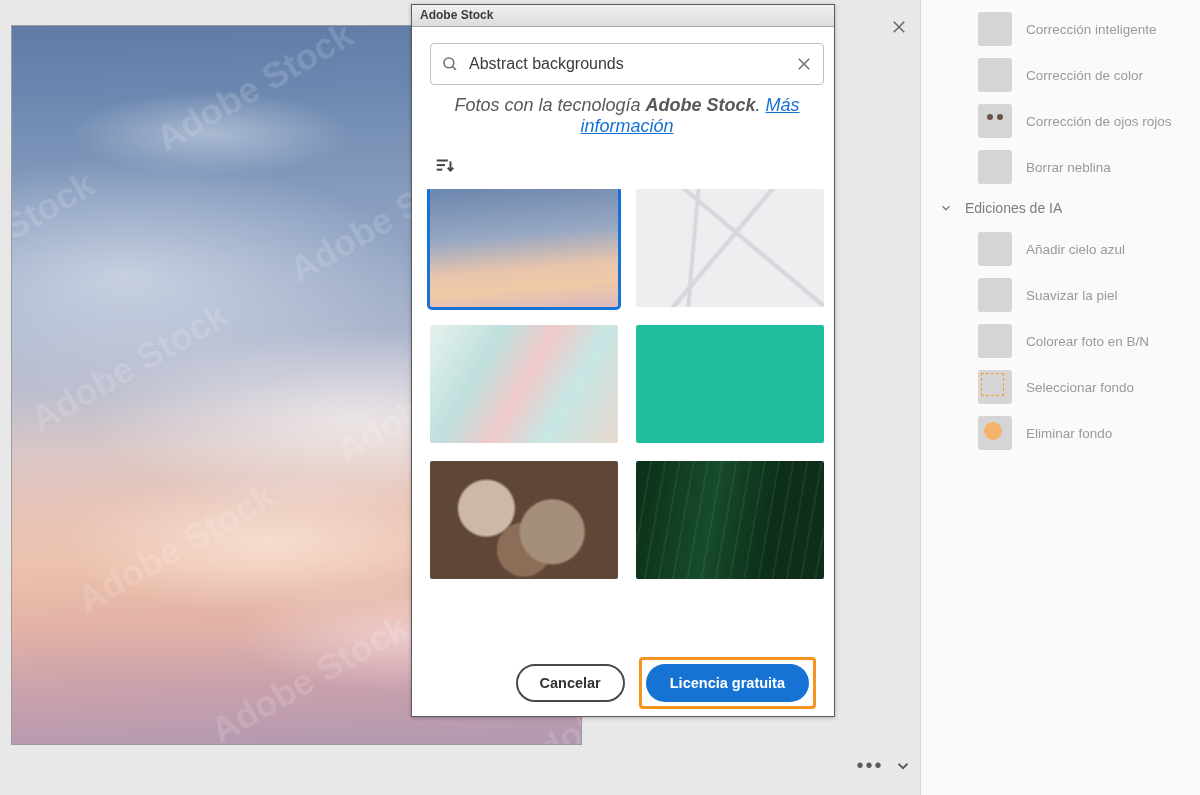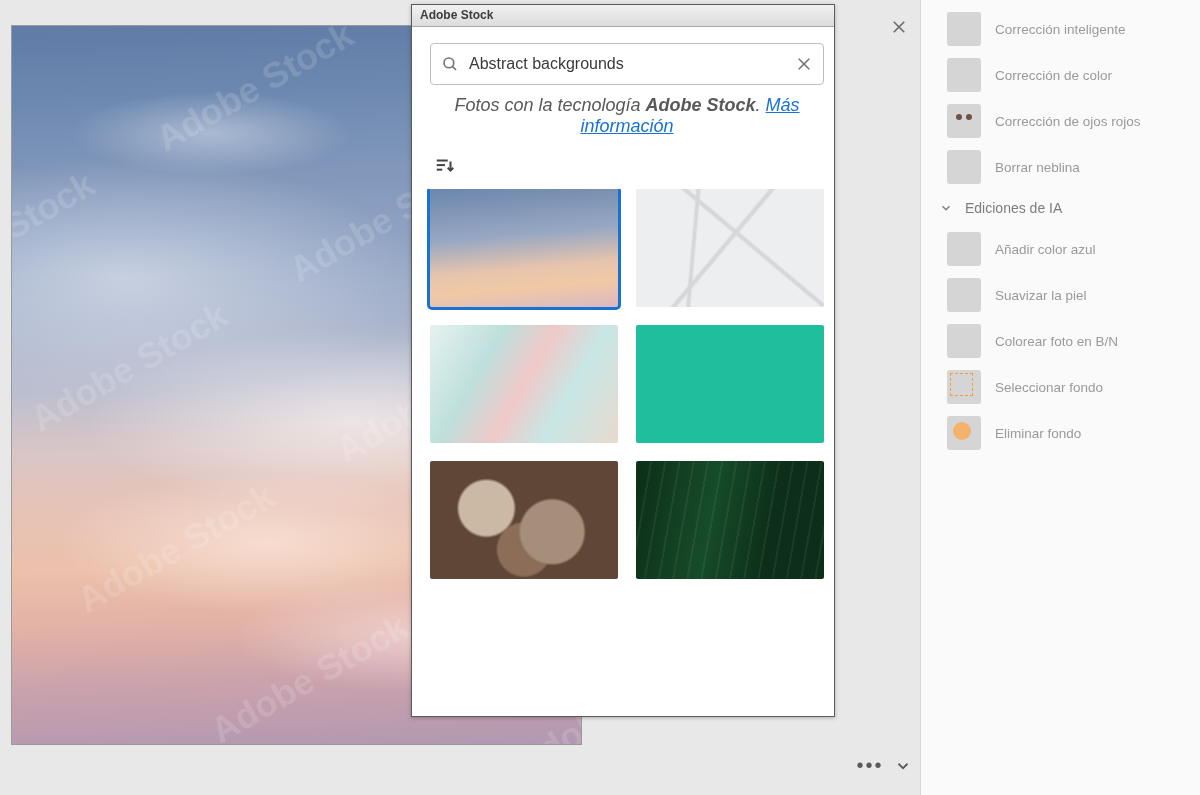--- a/index.html
+++ b/index.html
@@ -76,20 +76,21 @@
     padding:10px 18px;
     font-size:14px; color:#7d7d7d;
     cursor:pointer;
   }
   .sb-section-header svg{ width:14px; height:14px; flex:0 0 auto;}
   .sb-item{
     display:flex; align-items:center; gap:14px;
     padding:6px 10px 6px 26px;
     font-size:13.5px; color:#9a9a9a;
     cursor:pointer;
+    margin-left:31px;
   }
   .sb-item .thumb{
     width:34px; height:34px; border-radius:3px; flex:0 0 auto;
     background:#d5d5d5;
   }
 
   
   .th-flowers {background:linear-gradient(#bcd3ef 40%, #e48f8a 41% 60%, #6aa356 60%);}
   .th-sunflower{background:radial-gradient(circle at 40% 55%, #f7c838 0 40%, #6c6e48 50% 100%);}
   .th-mountain{background:linear-gradient(#a9cdeb 55%, #b78a5e 56%);}
@@ -243,21 +244,21 @@
   </div>
 
   <div class="sb-section-header">
     <svg viewBox="0 0 24 24" fill="none" stroke="currentColor" stroke-width="2.4">
         <polyline points="6 9 12 15 18 9"></polyline>
       </svg>
     <span>Ediciones de IA</span>
   </div>
   <div class="sb-item">
     <div class="thumb th-sky"></div>
-    <span>Añadir color azul</span>
+    <span>Añadir cielo azul</span>
   </div>
   <div class="sb-item">
     <div class="thumb th-skin2"></div>
     <span>Suavizar la piel</span>
   </div>
   <div class="sb-item">
     <div class="thumb th-girl"></div>
     <span>Colorear foto en B/N</span>
   </div>
 
@@ -307,13 +308,23 @@
         <div class="tile tile1 selected"></div>
         <div class="tile tile2"></div>
         <div class="tile tile3"></div>
         <div class="tile tile4"></div>
         <div class="tile tile5"></div>
         <div class="tile tile6"></div>
       </div>
     </div>
   </div>
 
+  <div class="dialog-footer">
+    <div class="btn btn-secondary">
+      <span>Cancelar</span>
+    </div>
+    <div class="btn-primary-wrap">
+      <div class="btn btn-primary">
+        <span>Licencia gratuita</span>
+      </div>
+    </div>
+  </div>
 </div>
 
 </body></html>

